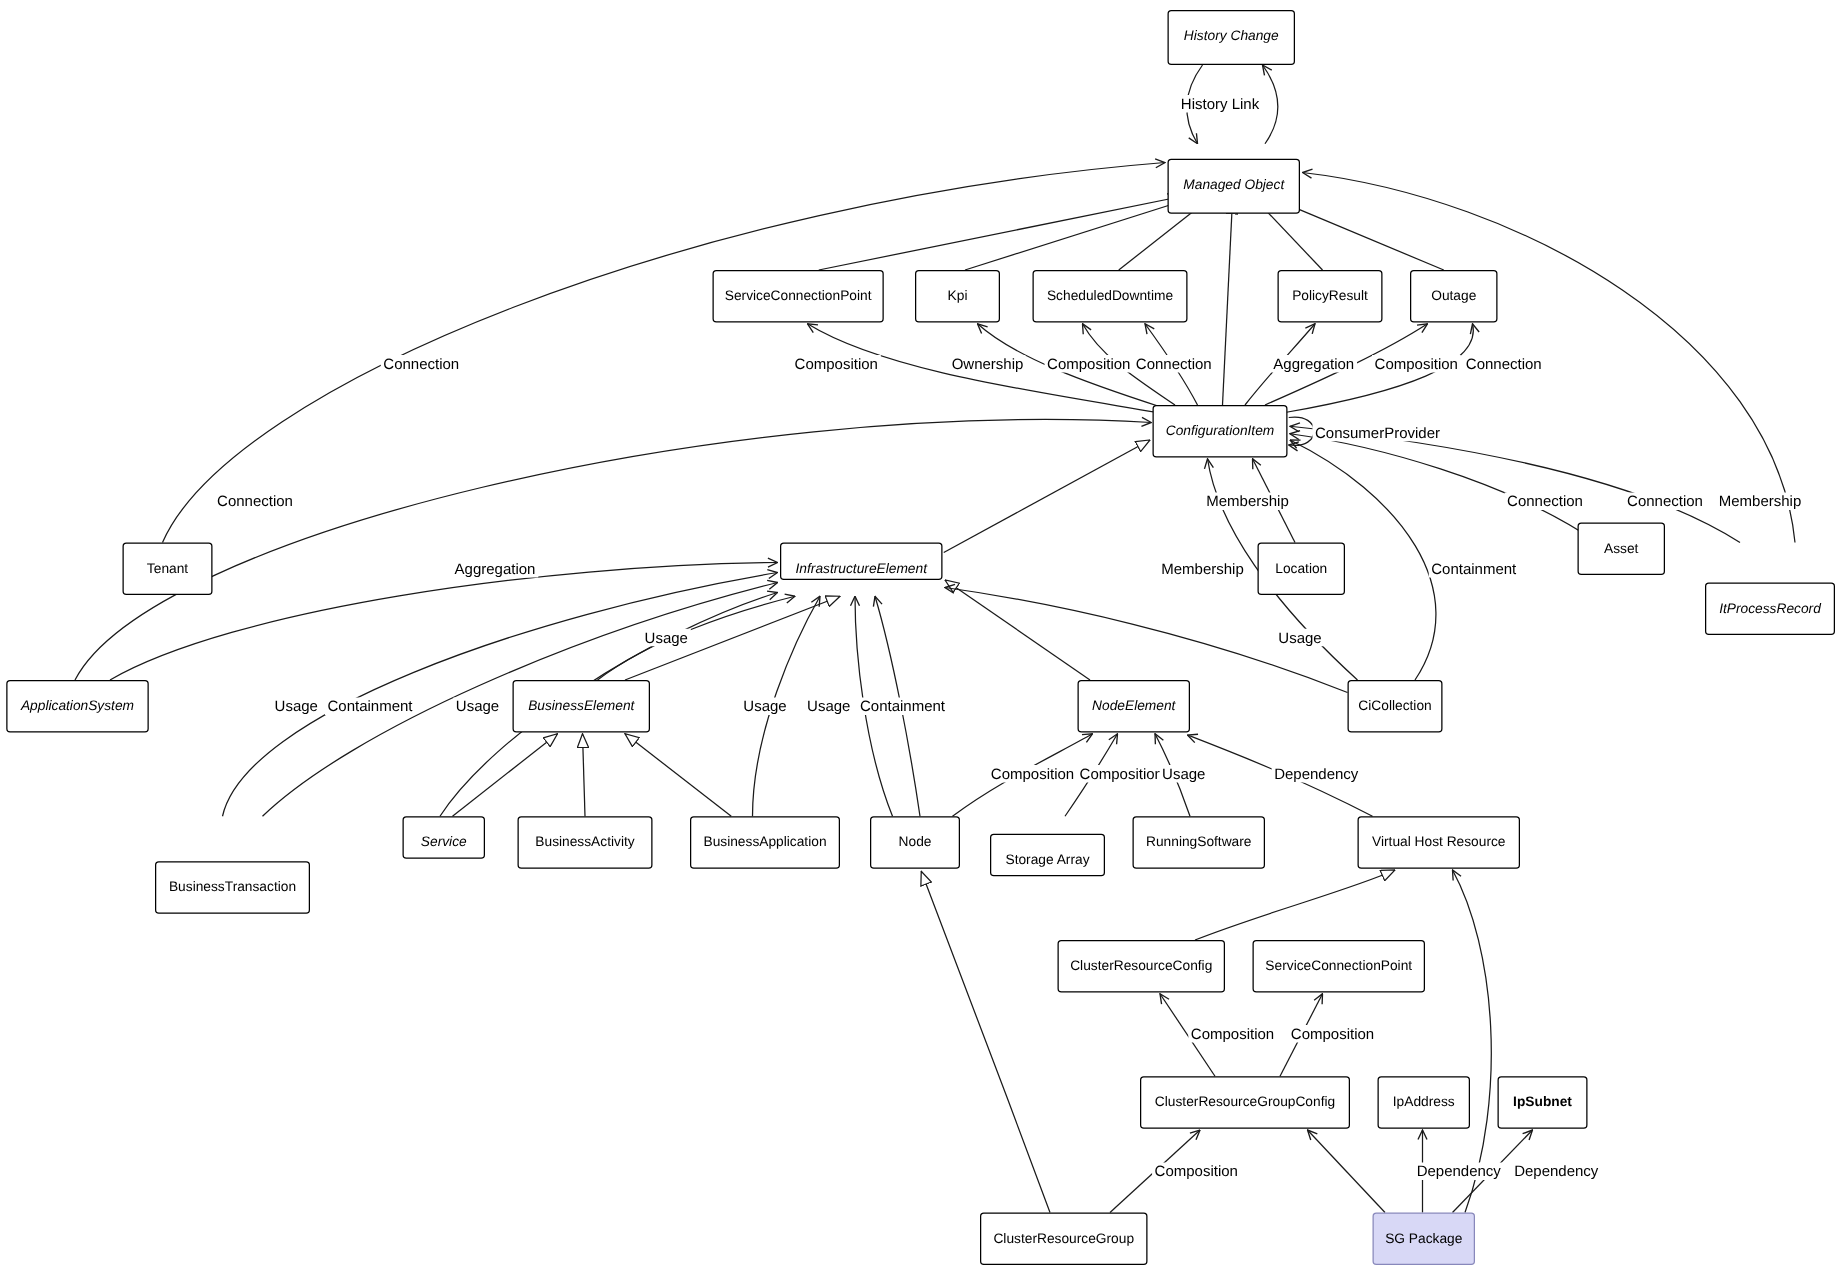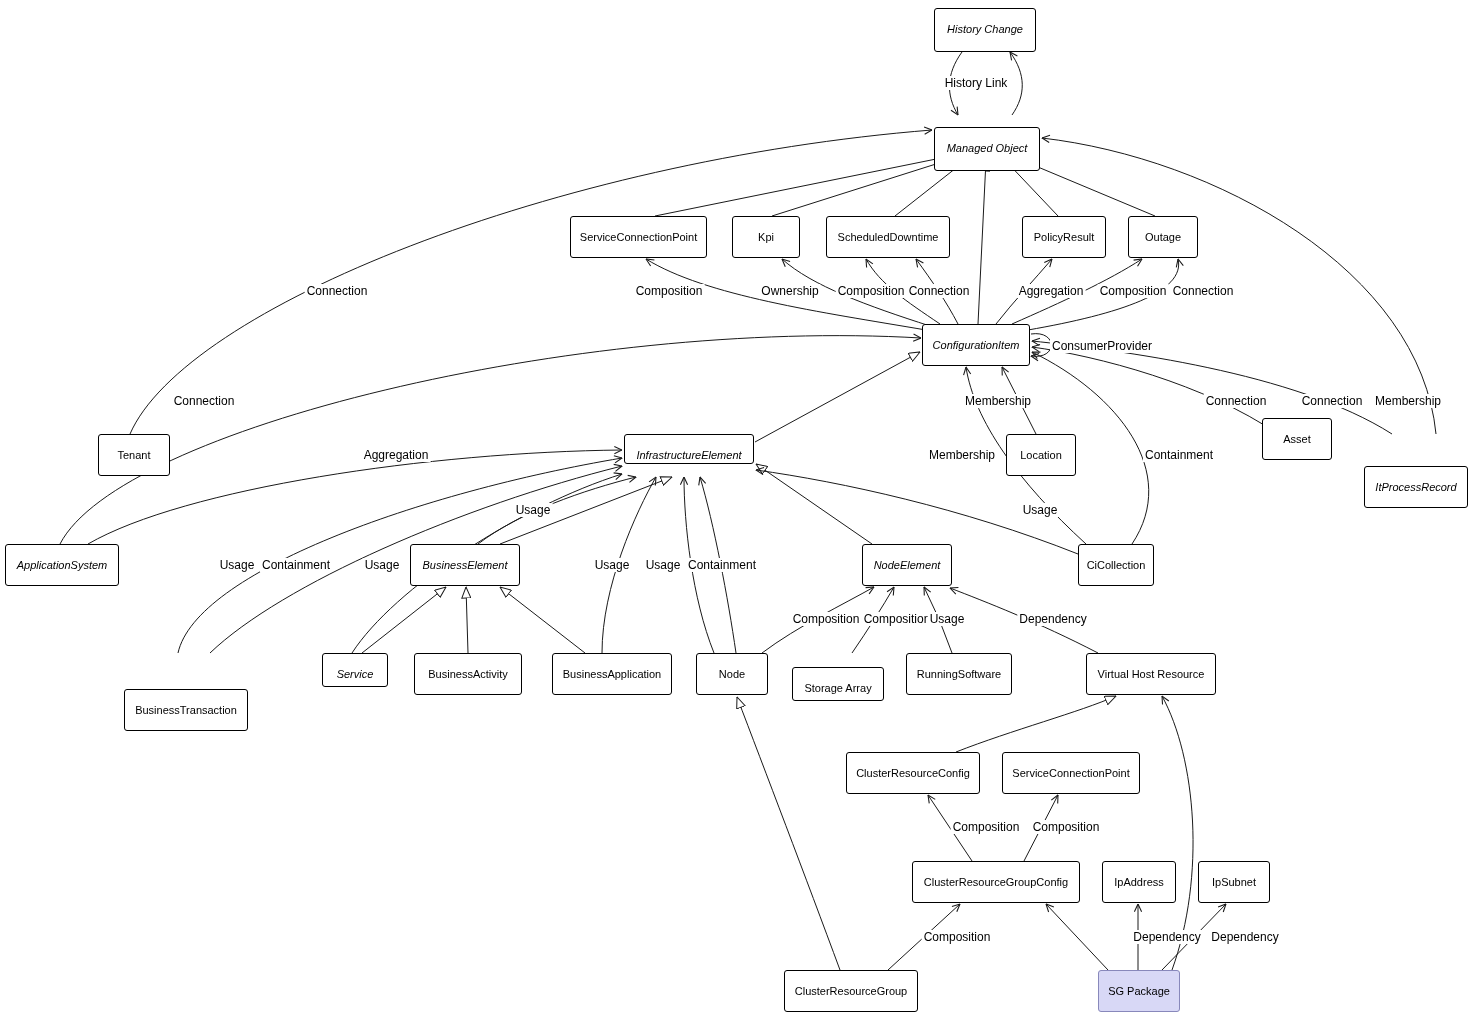--- a/index.html
+++ b/index.html
@@ -163,21 +163,21 @@
       </div>
       <div class="node" style="left: 1002px; top: 752px; width: 138px; height: 42px;">
         <span>ServiceConnectionPoint</span>
       </div>
       <div class="node" style="left: 912px; top: 861px; width: 168px; height: 42px;">
         <span>ClusterResourceGroupConfig</span>
       </div>
       <div class="node" style="left: 1102px; top: 861px; width: 74px; height: 42px;">
         <span>IpAddress</span>
       </div>
-      <div class="node" style="left: 1198px; top: 861px; width: 72px; height: 42px;">
+      <div class="node" style="left: 1198px; top: 861px; width: 72px; height: 42px; font-weight: bold;">
         <span>IpSubnet</span>
       </div>
       <div class="node" style="left: 784px; top: 970px; width: 134px; height: 42px;">
         <span>ClusterResourceGroup</span>
       </div>
       <div class="node highlight" style="left: 1098px; top: 970px; width: 82px; height: 42px;">
         <span>SG Package</span>
       </div>
     </div>
   <div id="label-layer">

